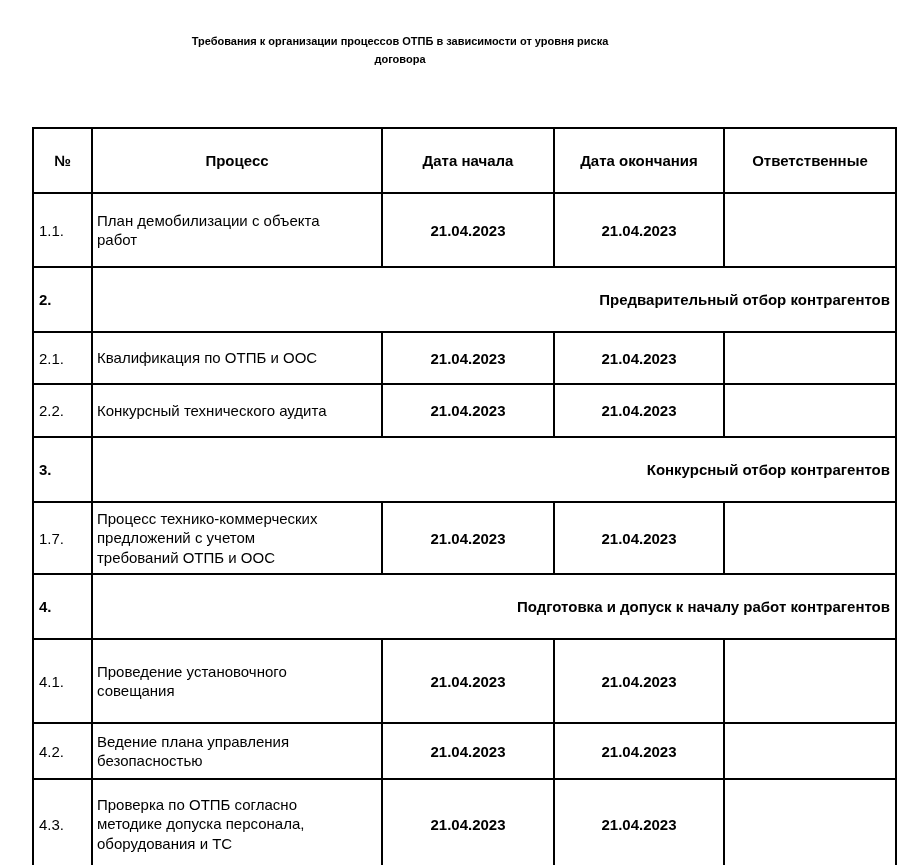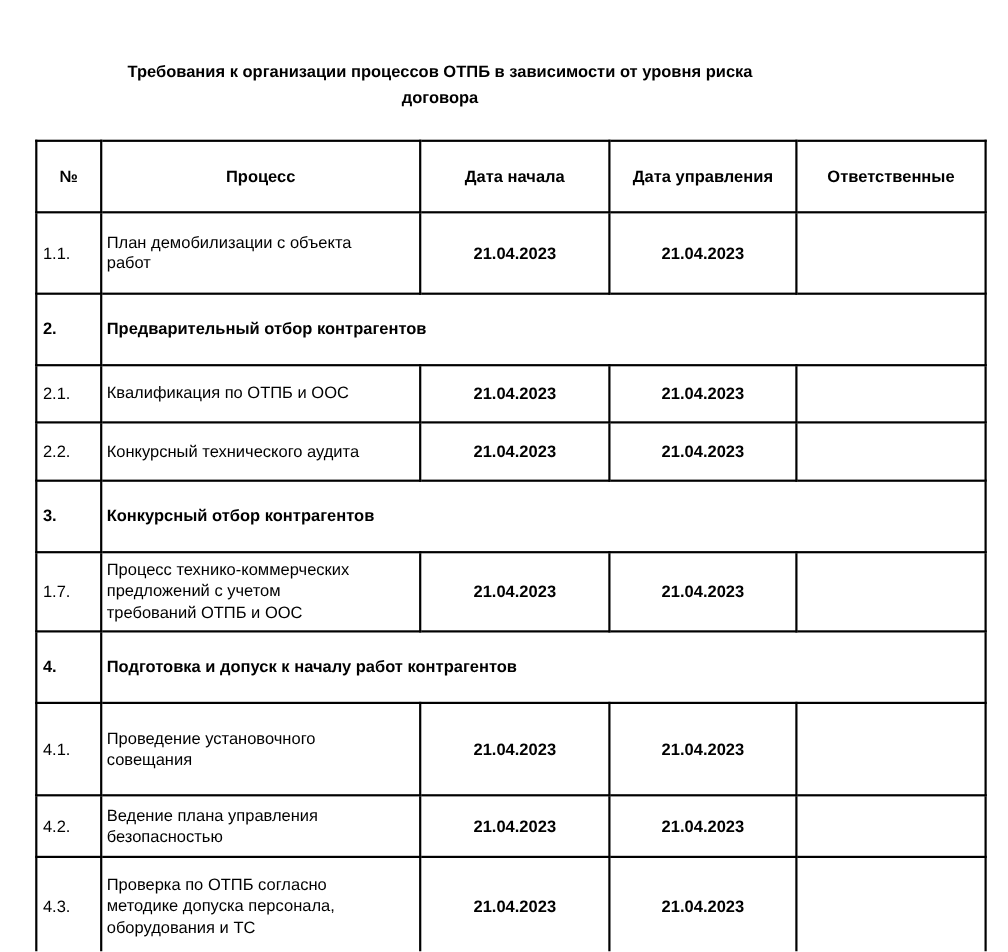--- a/index.html
+++ b/index.html
@@ -11,26 +11,26 @@
   }
   .page {
     position: relative;
     width: 916px;
     height: 865px;
     overflow: hidden;
     background: #ffffff;
   }
   .doc-title {
     position: absolute;
-    top: 54px;
+    top: 33px;
     left: 0;
     width: 800px;
     text-align: center;
     font-weight: bold;
-    font-size: 15px;
+    font-size: 11px;
     line-height: 1.6;
     white-space: pre-line;
   }
   table.doc-table {
     position: absolute;
     left: 32px;
     top: 127px;
     width: 863px;
     border-collapse: collapse;
     table-layout: fixed;
@@ -55,21 +55,21 @@
   td.num.bold { font-weight: bold; }
   td.proc {
     text-align: left;
     vertical-align: middle;
     white-space: pre-line;
     line-height: 1.3;
     padding-left: 4px;
   }
   td.section-title {
     font-weight: bold;
-    text-align: left;
+    text-align: right;
     vertical-align: middle;
     white-space: pre-line;
     padding-left: 4px;
   }
   td.date {
     text-align: center;
     vertical-align: middle;
     font-weight: bold;
   }
   td.resp { vertical-align: middle; }
@@ -88,21 +88,21 @@
       <col style="width:290px">
       <col style="width:172px">
       <col style="width:170px">
       <col style="width:172px">
     </colgroup>
     <thead>
       <tr style="height:65px">
         <th>№</th>
         <th>Процесс</th>
         <th>Дата начала</th>
-        <th>Дата управления</th>
+        <th>Дата окончания</th>
         <th>Ответственные</th>
       </tr>
     </thead>
     <tbody>
       <tr style="height:74px">
         <td class="num">1.1.</td>
         <td class="proc">План демобилизации с объекта
 работ</td>
         <td class="date">21.04.2023</td>
         <td class="date">21.04.2023</td>

